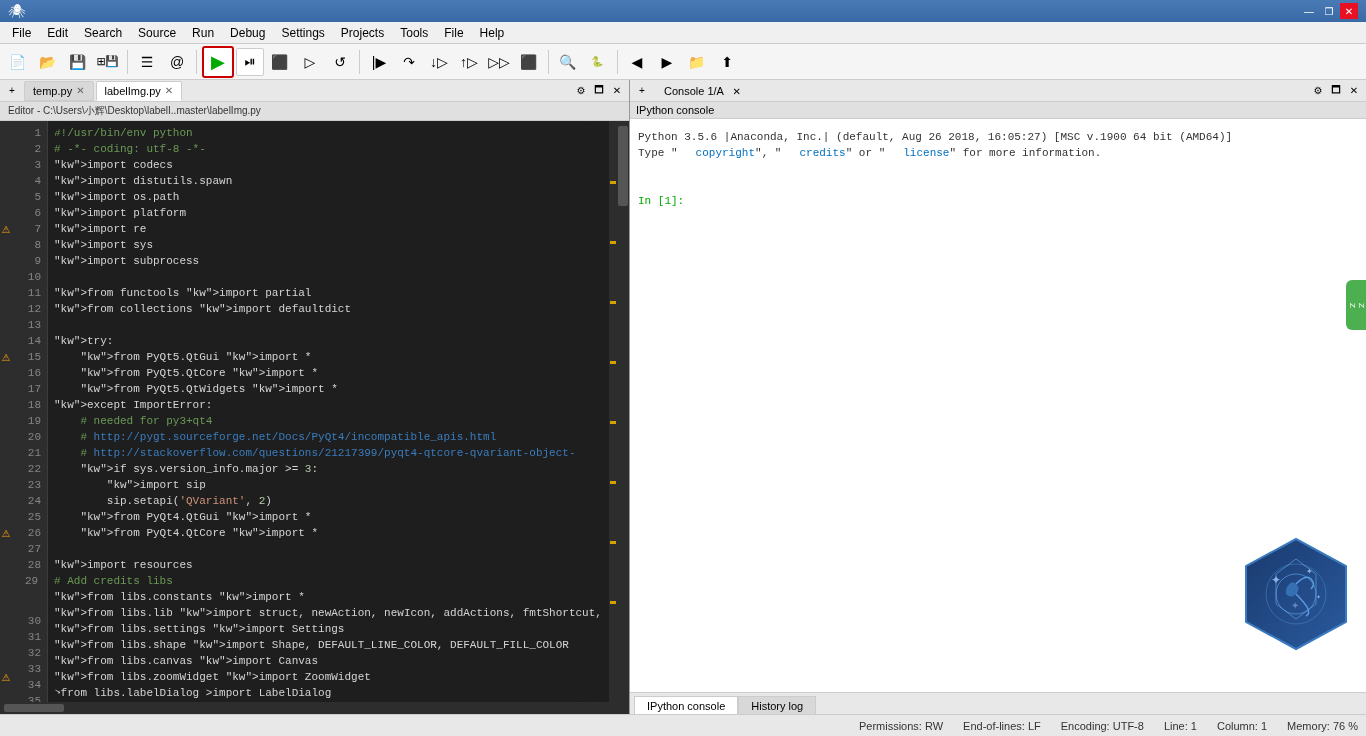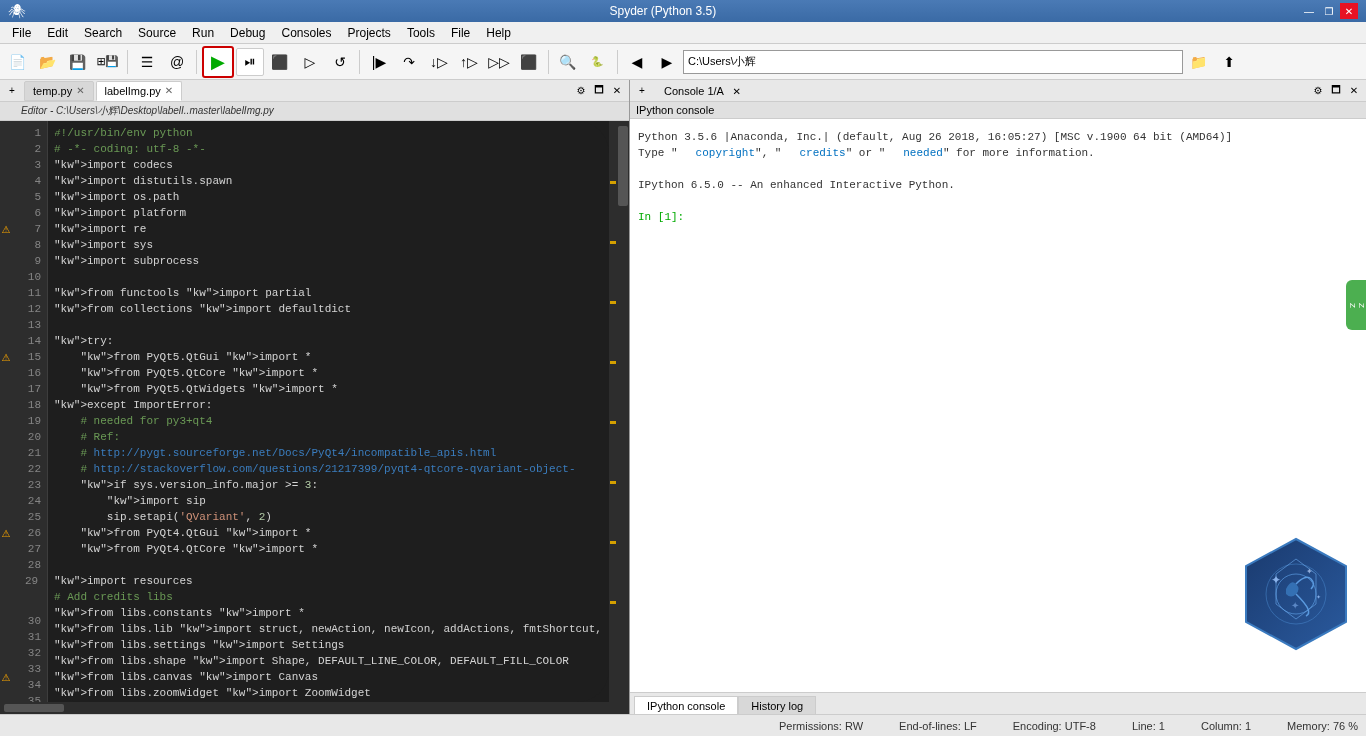--- a/index.html
+++ b/index.html
@@ -323,21 +323,21 @@
     
     #statusbar {
       background: #e8e8e8;
       height: 22px;
       display: flex;
       align-items: center;
       justify-content: flex-end;
       padding: 0 8px;
       border-top: 1px solid #ccc;
       font-size: 11px;
-      gap: 36px;
+      gap: 20px;
     }
     .status-item { color: #333; }
 
     
     .editor-scrollbar-h {
       height: 12px;
       background: #2d2d2d;
       display: flex;
       align-items: center;
     }
@@ -347,36 +347,35 @@
       background: #555;
       margin-left: 4px;
       border-radius: 2px;
     }
   </style>
 </head>
 <body>
 
 <div id="titlebar">
   <span style="font-size:14px;">🕷</span>
-  <span class="title">Spyder (Python 3.5)</span>
   <div class="win-controls">
     <button class="win-btn">—</button>
     <button class="win-btn">❐</button>
     <button class="win-btn close">✕</button>
   </div>
 </div>
 
 <div id="menubar">
   <span class="menu-item">File</span>
   <span class="menu-item">Edit</span>
   <span class="menu-item">Search</span>
   <span class="menu-item">Source</span>
   <span class="menu-item">Run</span>
   <span class="menu-item">Debug</span>
-  <span class="menu-item">Consoles</span>
+  <span class="menu-item">Settings</span>
   <span class="menu-item">Projects</span>
   <span class="menu-item">Tools</span>
   <span class="menu-item">File</span>
   <span class="menu-item">Help</span>
 </div>
 
 <div id="toolbar">
   <button class="toolbar-btn">📄</button>
   <button class="toolbar-btn">📂</button>
   <button class="toolbar-btn">💾</button>
@@ -396,21 +395,20 @@
   <button class="toolbar-btn">↓▷</button>
   <button class="toolbar-btn">↑▷</button>
   <button class="toolbar-btn">▷▷</button>
   <button class="toolbar-btn">⬛</button>
   <div class="toolbar-separator"></div>
   <button class="toolbar-btn">🔍</button>
   <button class="toolbar-btn" style="font-size:10px;font-weight:bold;color:#3070c0;">🐍</button>
   <div class="toolbar-separator"></div>
   <button class="toolbar-btn">◀</button>
   <button class="toolbar-btn">▶</button>
-  <div class="toolbar-path-box">C:\Users\小辉</div>
   <button class="toolbar-btn">📁</button>
   <button class="toolbar-btn">⬆</button>
 </div>
 
 <div id="main">
 
   <div id="editor-panel">
     <div class="panel-header">
       <div style="display:flex;align-items:center;gap:4px;">
         <button class="toolbar-btn" style="width:16px;height:16px;font-size:10px;">+</button>
@@ -424,21 +422,21 @@
             <span class="tab-close">✕</span>
           </div>
         </div>
       </div>
       <div class="panel-controls">
         <button class="toolbar-btn" style="width:16px;height:16px;font-size:10px;">⚙</button>
         <button class="toolbar-btn" style="width:16px;height:16px;font-size:10px;">🗖</button>
         <button class="toolbar-btn" style="width:16px;height:16px;font-size:10px;">✕</button>
       </div>
     </div>
-    <div style="background:#e0e0e0;padding:2px 21px;font-size:10px;color:#333;border-bottom:1px solid #ccc;font-style:italic;">
+    <div style="background:#e0e0e0;padding:2px 8px;font-size:10px;color:#333;border-bottom:1px solid #ccc;">
       Editor - C:\Users\小辉\Desktop\labelI..master\labelImg.py
     </div>
     <div id="code-editor">
       <div class="warning-gutter">
 
       <div class="warning-dot"></div>
           <div class="warning-dot"></div>
           <div class="warning-dot"></div>
           <div class="warning-dot"></div>
           <div class="warning-dot"></div>
@@ -527,21 +525,20 @@
           <span class="code-line">&nbsp;</span>
           <span class="code-line"><span class="&lt;span">"kw"</span>&gt;from functools <span class="&lt;span">"kw"</span>&gt;import partial</span>
           <span class="code-line"><span class="&lt;span">"kw"</span>&gt;from collections <span class="&lt;span">"kw"</span>&gt;import defaultdict</span>
           <span class="code-line">&nbsp;</span>
           <span class="code-line"><span class="&lt;span">"kw"</span>&gt;try:</span>
           <span class="code-line">    <span class="&lt;span">"kw"</span>&gt;from PyQt5.QtGui <span class="&lt;span">"kw"</span>&gt;import *</span>
           <span class="code-line">    <span class="&lt;span">"kw"</span>&gt;from PyQt5.QtCore <span class="&lt;span">"kw"</span>&gt;import *</span>
           <span class="code-line">    <span class="&lt;span">"kw"</span>&gt;from PyQt5.QtWidgets <span class="&lt;span">"kw"</span>&gt;import *</span>
           <span class="code-line"><span class="&lt;span">"kw"</span>&gt;except ImportError:</span>
           <span class="code-line"><span class="comment">    # needed for py3+qt4</span></span>
-          <span class="code-line"><span class="comment">    # Ref:</span></span>
           <span class="code-line"><span class="comment">    # <span class="url">http://pygt.sourceforge.net/Docs/PyQt4/incompatible_apis.html</span></span></span>
           <span class="code-line"><span class="comment">    # <span class="url">http://stackoverflow.com/questions/21217399/pyqt4-qtcore-qvariant-object-</span></span></span>
           <span class="code-line">    <span class="&lt;span">"kw"</span>&gt;if sys.version_info.major &gt;= <span class="num">3</span>:</span>
           <span class="code-line">        <span class="&lt;span">"kw"</span>&gt;import sip</span>
           <span class="code-line">        sip.setapi(<span class="str">'QVariant'</span>, <span class="num">2</span>)</span>
           <span class="code-line">    <span class="&lt;span">"kw"</span>&gt;from PyQt4.QtGui <span class="&lt;span">"kw"</span>&gt;import *</span>
           <span class="code-line">    <span class="&lt;span">"kw"</span>&gt;from PyQt4.QtCore <span class="&lt;span">"kw"</span>&gt;import *</span>
           <span class="code-line">&nbsp;</span>
           <span class="code-line"><span class="&lt;span">"kw"</span>&gt;import resources</span>
           <span class="code-line"><span class="comment"># Add credits libs</span></span>
@@ -586,23 +583,22 @@
         <button class="toolbar-btn" style="width:16px;height:16px;font-size:10px;">⚙</button>
         <button class="toolbar-btn" style="width:16px;height:16px;font-size:10px;">🗖</button>
         <button class="toolbar-btn" style="width:16px;height:16px;font-size:10px;">✕</button>
       </div>
     </div>
     <div style="background:#e0e0e0;padding:2px 6px;font-size:11px;border-bottom:1px solid #ccc;">
       <span>IPython console</span>
     </div>
     <div class="console-content" id="console-output">
       <span class="console-line">Python 3.5.6 |Anaconda, Inc.| (default, Aug 26 2018, 16:05:27) [MSC v.1900 64 bit (AMD64)]</span>
-      <span class="console-line">Type "<span class="console-link">copyright</span>", "<span class="console-link">credits</span>" or "<span class="console-link">needed</span>" for more information.</span>
+      <span class="console-line">Type "<span class="console-link">copyright</span>", "<span class="console-link">credits</span>" or "<span class="console-link">license</span>" for more information.</span>
       <span class="console-line">&nbsp;</span>
-      <span class="console-line">IPython 6.5.0 -- An enhanced Interactive Python.</span>
       <span class="console-line">&nbsp;</span>
       <span class="console-line"><span class="console-prompt">In [1]:</span></span>
     </div>
 
     <div id="deco-image">
       <svg class="hex-decoration" viewBox="0 0 120 120" xmlns="http://www.w3.org/2000/svg">
         <defs>
           <linearGradient id="hexGrad" x1="0%" y1="0%" x2="100%" y2="100%">
             <stop offset="0%" style="stop-color:#1a3a6e"></stop>
             <stop offset="100%" style="stop-color:#2a5a9e"></stop>

